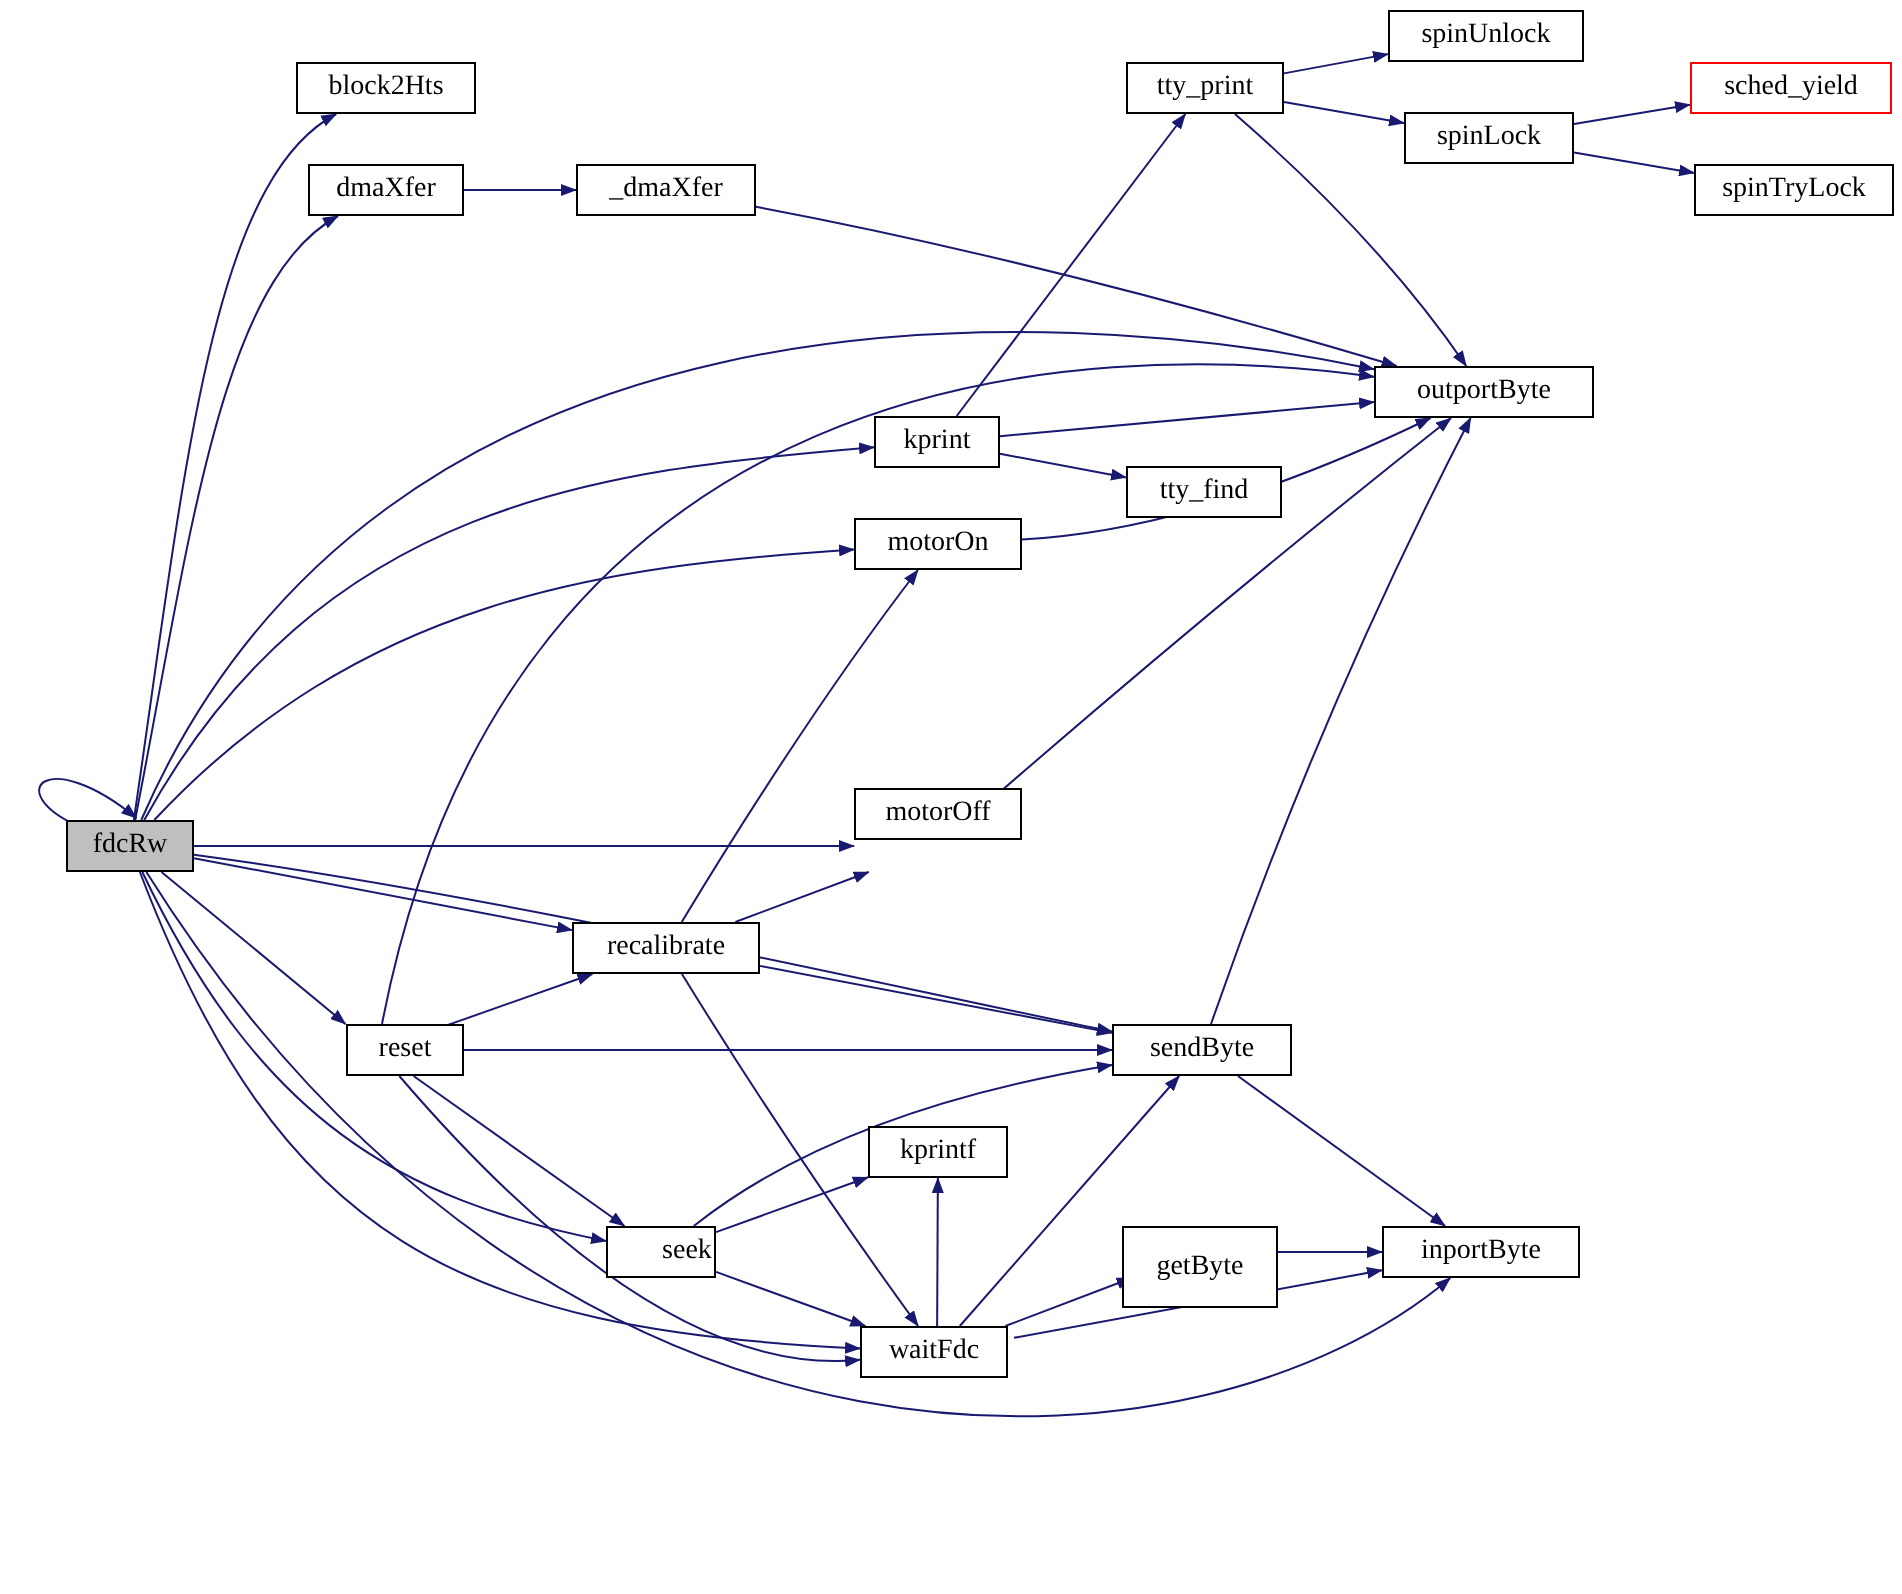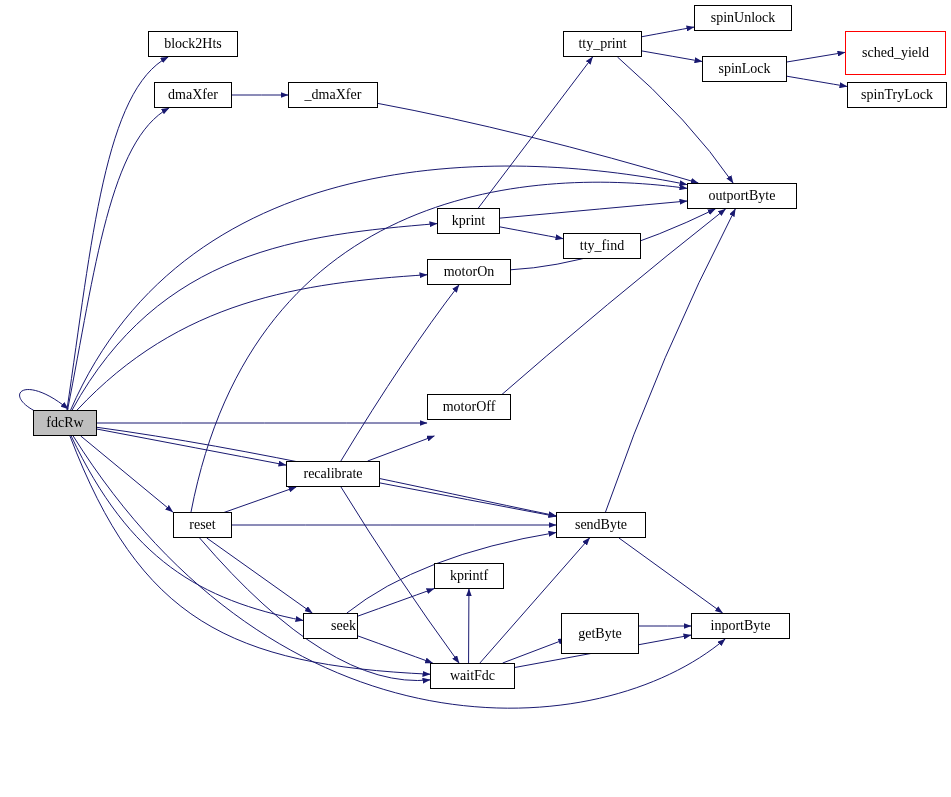--- a/index.html
+++ b/index.html
@@ -97,29 +97,29 @@
       </g>
   </svg>
   <div id="nodes">
       <div class="node highlight" style="left: 33px; top: 410px; width: 64px; height: 26px;">fdcRw</div>
       <div class="node" style="left: 148px; top: 31px; width: 90px; height: 26px;">block2Hts</div>
       <div class="node" style="left: 154px; top: 82px; width: 78px; height: 26px;">dmaXfer</div>
       <div class="node" style="left: 288px; top: 82px; width: 90px; height: 26px;">_dmaXfer</div>
       <div class="node" style="left: 563px; top: 31px; width: 79px; height: 26px;">tty_print</div>
       <div class="node" style="left: 694px; top: 5px; width: 98px; height: 26px;">spinUnlock</div>
       <div class="node" style="left: 702px; top: 56px; width: 85px; height: 26px;">spinLock</div>
-      <div class="node alert" style="left: 845px; top: 31px; width: 101px; height: 44px;">sched_yield</div>
+      <div class="node alert" style="left: 845px; top: 31px; width: 101px; height: 26px;">sched_yield</div>
       <div class="node" style="left: 847px; top: 82px; width: 100px; height: 26px;">spinTryLock</div>
       <div class="node" style="left: 687px; top: 183px; width: 110px; height: 26px;">outportByte</div>
       <div class="node" style="left: 437px; top: 208px; width: 63px; height: 26px;">kprint</div>
       <div class="node" style="left: 563px; top: 233px; width: 78px; height: 26px;">tty_find</div>
       <div class="node" style="left: 427px; top: 259px; width: 84px; height: 26px;">motorOn</div>
       <div class="node" style="left: 427px; top: 394px; width: 84px; height: 26px;">motorOff</div>
       <div class="node" style="left: 286px; top: 461px; width: 94px; height: 26px;">recalibrate</div>
       <div class="node" style="left: 173px; top: 512px; width: 59px; height: 26px;">reset</div>
       <div class="node" style="left: 556px; top: 512px; width: 90px; height: 26px;">sendByte</div>
       <div class="node" style="left: 434px; top: 563px; width: 70px; height: 26px;">kprintf</div>
       <div class="node" style="left: 303px; top: 613px; width: 55px; height: 26px; padding-left: 26px;">seek</div>
       <div class="node" style="left: 561px; top: 613px; width: 78px; height: 41px;">getByte</div>
       <div class="node" style="left: 691px; top: 613px; width: 99px; height: 26px;">inportByte</div>
-      <div class="node" style="left: 430px; top: 663px; width: 85px; height: 26px;">waitFdc</div>
+      <div class="node" style="left: 430px; top: 663px; width: 74px; height: 26px;">waitFdc</div>
     </div>
 </div>
 
 </body></html>

